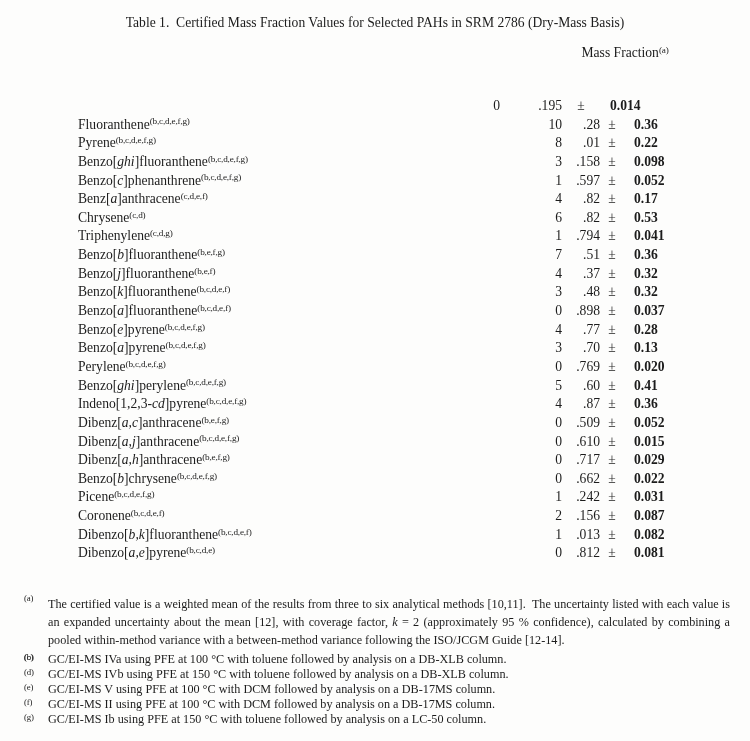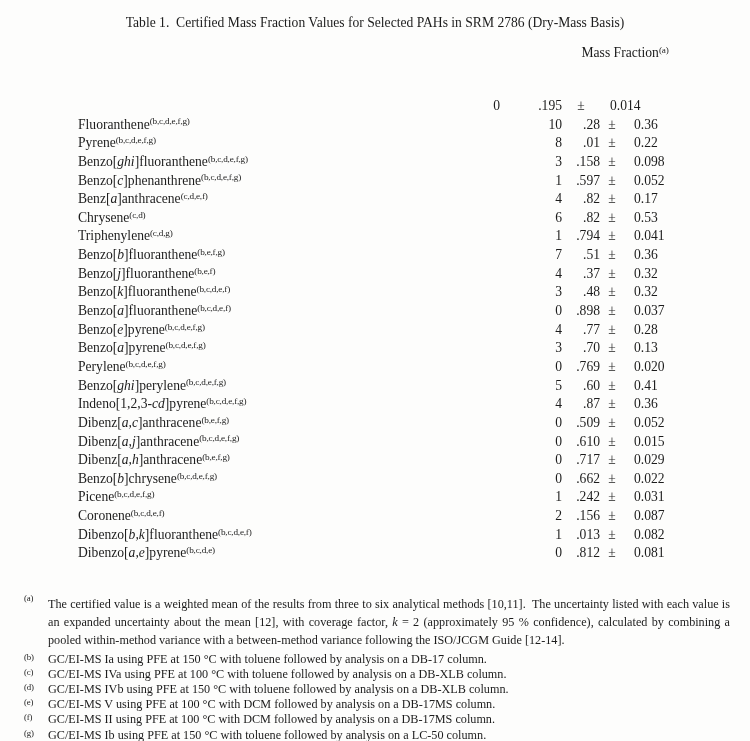--- a/index.html
+++ b/index.html
@@ -35,21 +35,21 @@
     display: grid;
     grid-template-columns: 422px 62px 38px 24px 76px;
     height: 18.65px; line-height: 18.65px;
     font-size: 13.6px;
   }
   .cname { white-space: nowrap; }
   .cname i { font-style: italic; }
   .vint { text-align: right; }
   .vfrac { text-align: right; }
   .pm { text-align: center; }
-  .unc { padding-left: 10px; }
+  .unc { padding-left: 10px; font-weight: bold; }
 
   .footnotes {
     position: absolute; top: 572px; left: 22px; width: 708px;
     font-size: 12.2px;
   }
   .fnote { position: relative; padding-left: 26px; }
   .fmark {
     position: absolute; left: 2px; top: -2px;
     font-size: 8.8px; letter-spacing: -0.2px;
   }
@@ -246,21 +246,21 @@
         <span class="pm">±</span>
         <span class="unc">0.081</span>
       </div>
     </div>
 
   <div class="footnotes" id="footnotes">
       <div class="fnote multi">
         <sup class="fmark">(a)</sup>
         <span class="ftext">The certified value is a weighted mean of the results from three to six analytical methods [10,11].&nbsp; The uncertainty listed with each value is an expanded uncertainty about the mean [12], with coverage factor, <i>k</i> = 2 (approximately 95 % confidence), calculated by combining a pooled within-method variance with a between-method variance following the ISO/JCGM Guide [12-14].</span>
       </div>
-      <div class="fnote single"><sup class="fmark">(b)</sup><span class="ftext">GC/EI-MS Ia using PFE at 150 °C with toluene followed by analysis on a DB-17 column.</span></div>
+      <div class="fnote single"><sup class="fmark">(b)</sup></div>
       <div class="fnote single"><sup class="fmark">(c)</sup><span class="ftext">GC/EI-MS IVa using PFE at 100 °C with toluene followed by analysis on a DB-XLB column.</span></div>
       <div class="fnote single"><sup class="fmark">(d)</sup><span class="ftext">GC/EI-MS IVb using PFE at 150 °C with toluene followed by analysis on a DB-XLB column.</span></div>
       <div class="fnote single"><sup class="fmark">(e)</sup><span class="ftext">GC/EI-MS V using PFE at 100 °C with DCM followed by analysis on a DB-17MS column.</span></div>
       <div class="fnote single"><sup class="fmark">(f)</sup><span class="ftext">GC/EI-MS II using PFE at 100 °C with DCM followed by analysis on a DB-17MS column.</span></div>
       <div class="fnote single"><sup class="fmark">(g)</sup><span class="ftext">GC/EI-MS Ib using PFE at 150 °C with toluene followed by analysis on a LC-50 column.</span></div>
     </div>
 
 </div>
 
 </body></html>

